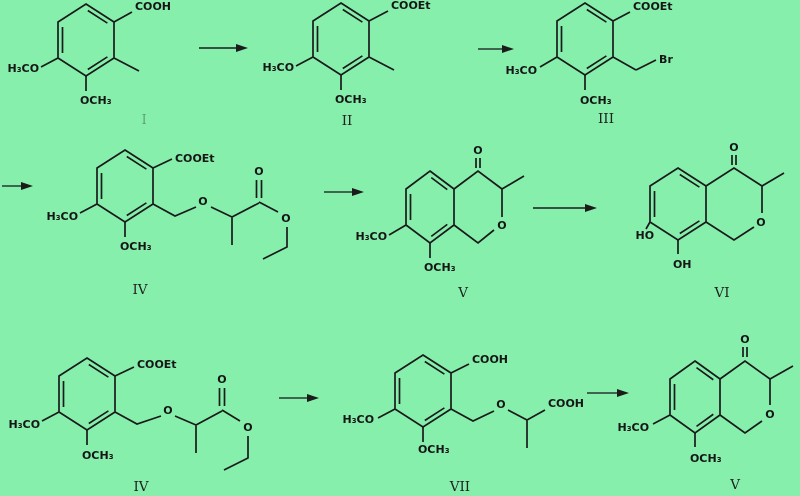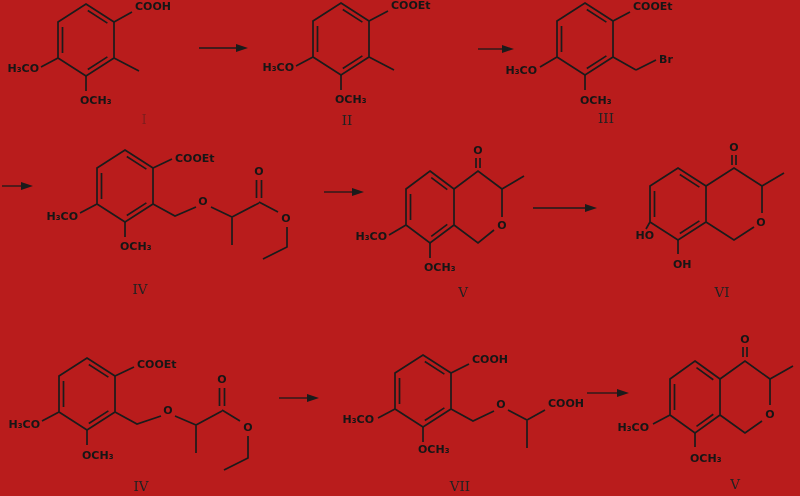--- a/index.html
+++ b/index.html
@@ -1,16 +1,16 @@
 <!DOCTYPE html>
 <html><head>
 <meta charset="utf-8">
 <style>
   html,body{margin:0;padding:0;background:#ffffff;}
-  .page{position:relative;width:800px;height:496px;background:#b91c1c;overflow:hidden;}
+  .page{position:relative;width:800px;height:496px;background:#86efac;overflow:hidden;}
   svg{display:block;}
   .bond{stroke:#1b1b1b;stroke-width:1.7;fill:none;stroke-linecap:butt;}
   .bond-thin{stroke:#1b1b1b;stroke-width:1.3;fill:none;}
   .ahead{fill:#1b1b1b;stroke:none;}
   text{font-family:"DejaVu Sans","Liberation Sans",sans-serif;font-size:11px;font-weight:bold;fill:#161616;}
   .numeral{font-family:"DejaVu Serif","Liberation Serif",serif;font-size:13.5px;font-weight:normal;fill:#222;}
   .numeral-faint{opacity:0.4;font-size:12px;}
 </style>
 </head>
 <body>

